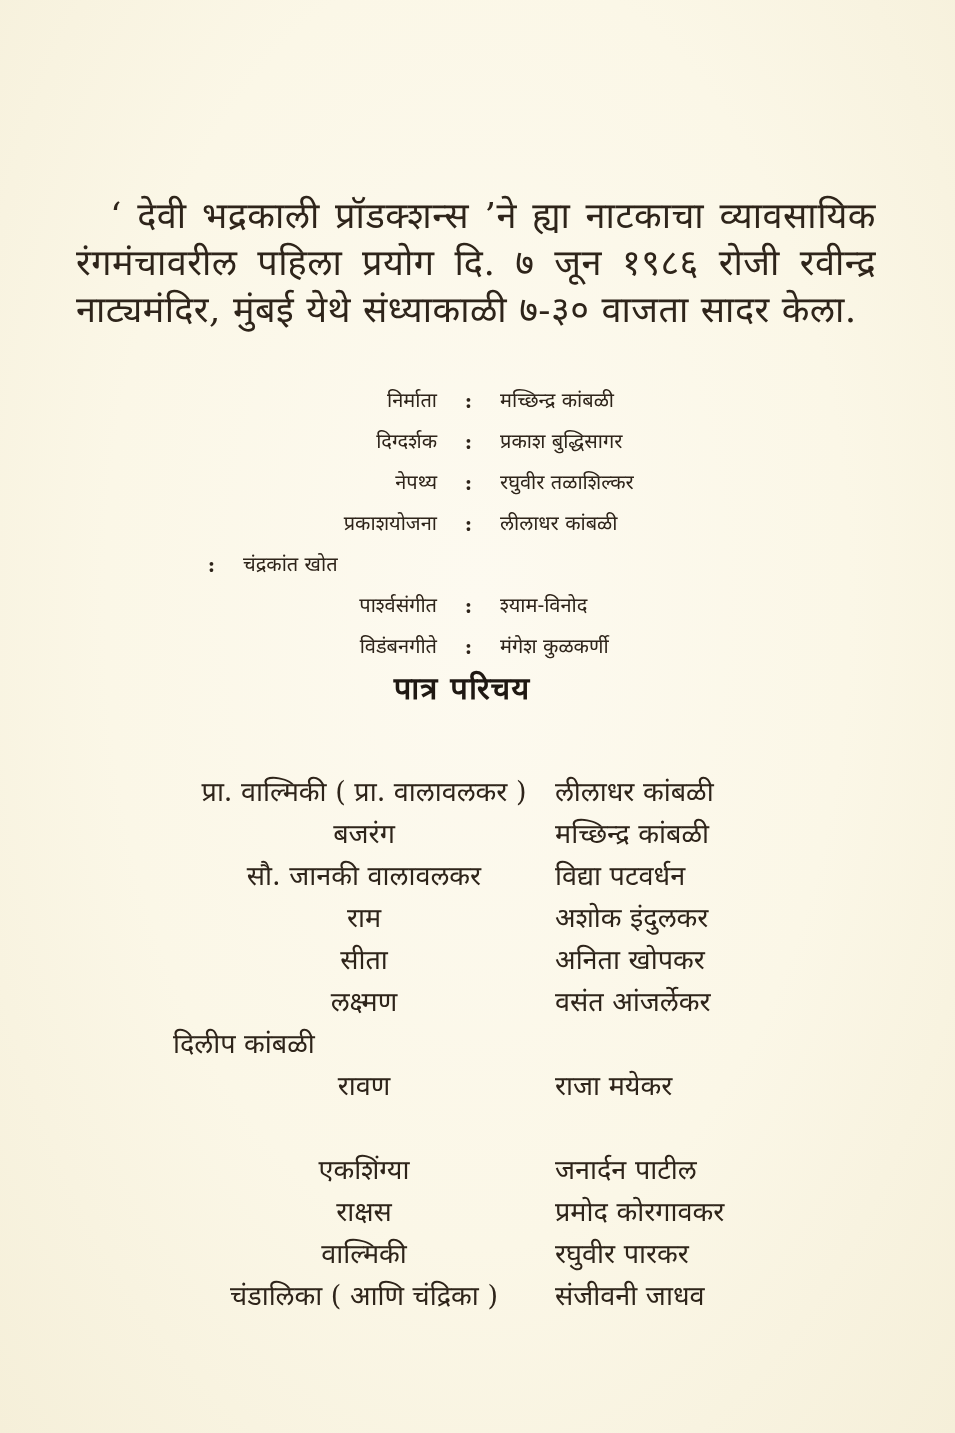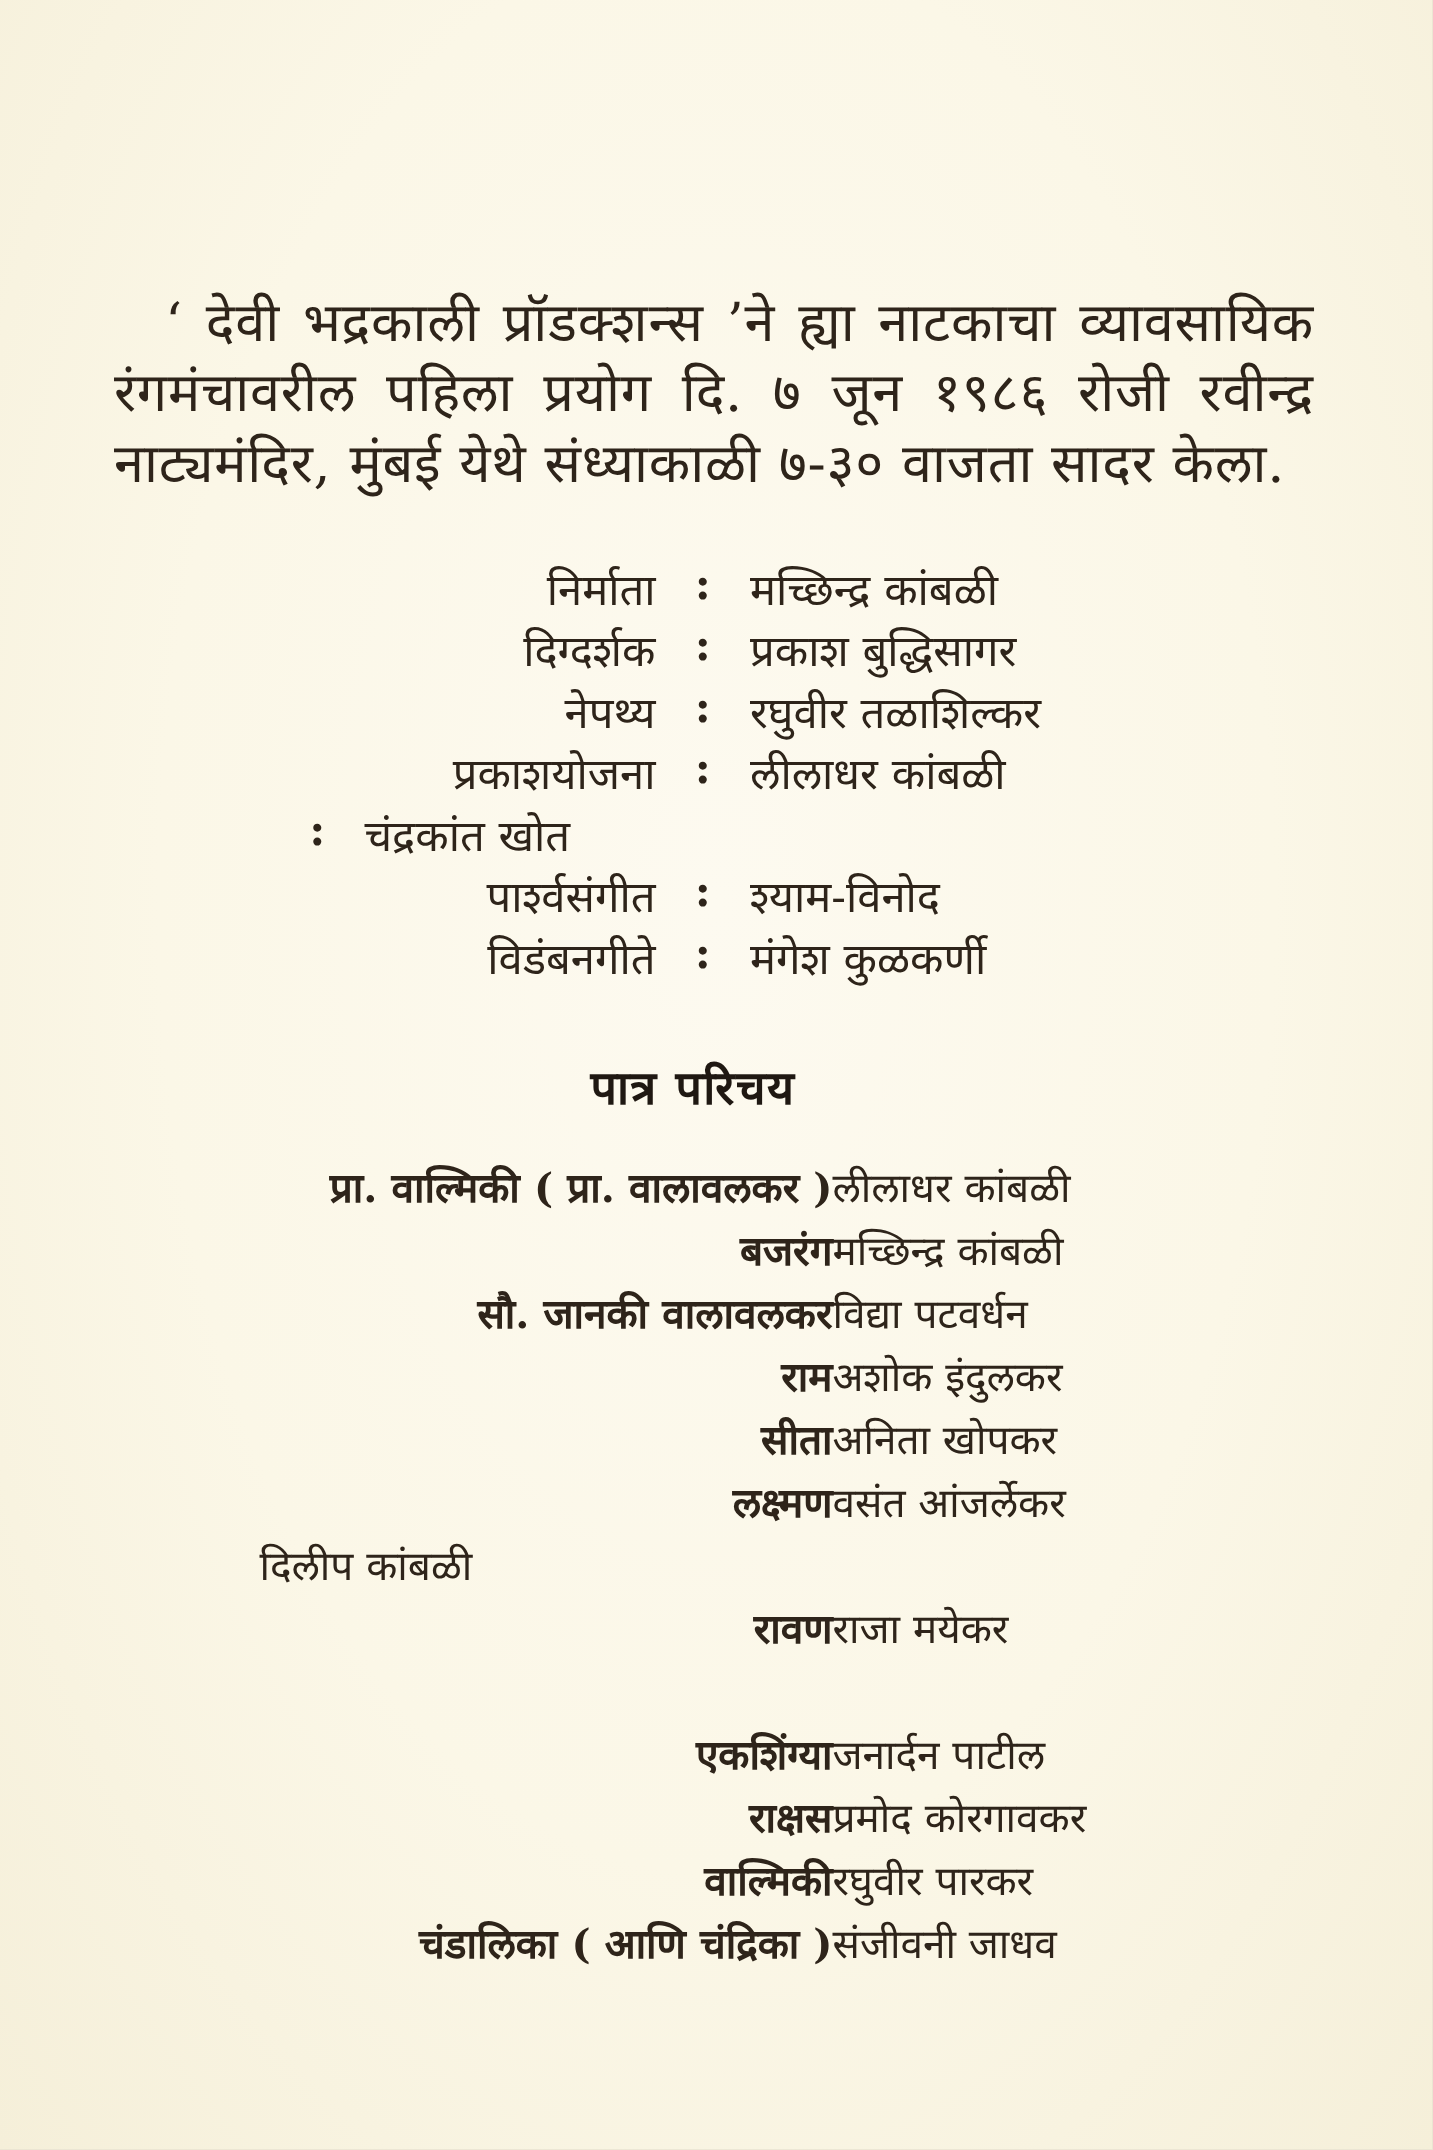--- a/index.html
+++ b/index.html
@@ -26,51 +26,51 @@
     letter-spacing: 0.5px;
   }
   .credits {
     position: absolute;
     top: 372px;
     left: 180px;
     width: 545px;
   }
   .credit-row {
     display: flex;
-    align-items: flex-start;
+    align-items: flex-end;
     height: 41px;
-    font-size: 29px;
+    font-size: 20px;
   }
   .credit-label { flex: 0 0 257px; text-align: right; white-space: nowrap; }
   .credit-colon { flex: 0 0 63px; text-align: center; font-weight: bold; }
   .credit-value { flex: 1; text-align: left; white-space: nowrap; }
   .cast-heading {
     position: absolute;
-    top: 703px;
+    top: 666px;
     left: 0;
     width: 924px;
     text-align: center;
     font-size: 31px;
     font-weight: bold;
     color: #1f1812;
     letter-spacing: 1px;
   }
   .cast {
     position: absolute;
     top: 769px;
     left: 173px;
     width: 610px;
   }
   .cast-row {
     display: flex;
     align-items: center;
     height: 42px;
     font-size: 27px;
   }
-  .cast-role { flex: 0 0 382px; text-align: right; white-space: nowrap; font-weight: bold; }
+  .cast-role { flex: 0 0 382px; text-align: center; white-space: nowrap; }
   .cast-actor { flex: 1; text-align: left; white-space: nowrap; }
 </style>
 </head>
 <body>
 
 <div class="page" style="color: rgb(46, 36, 26);">
   <p class="intro">‘ देवी भद्रकाली प्रॉडक्शन्स ’ने ह्या नाटकाचा व्यावसायिक रंगमंचावरील पहिला प्रयोग दि. ७ जून १९८६ रोजी रवीन्द्र नाट्यमंदिर, मुंबई येथे संध्याकाळी ७-३० वाजता सादर केला.</p>
 
   <div class="credits" id="credits">
       <div class="credit-row">

